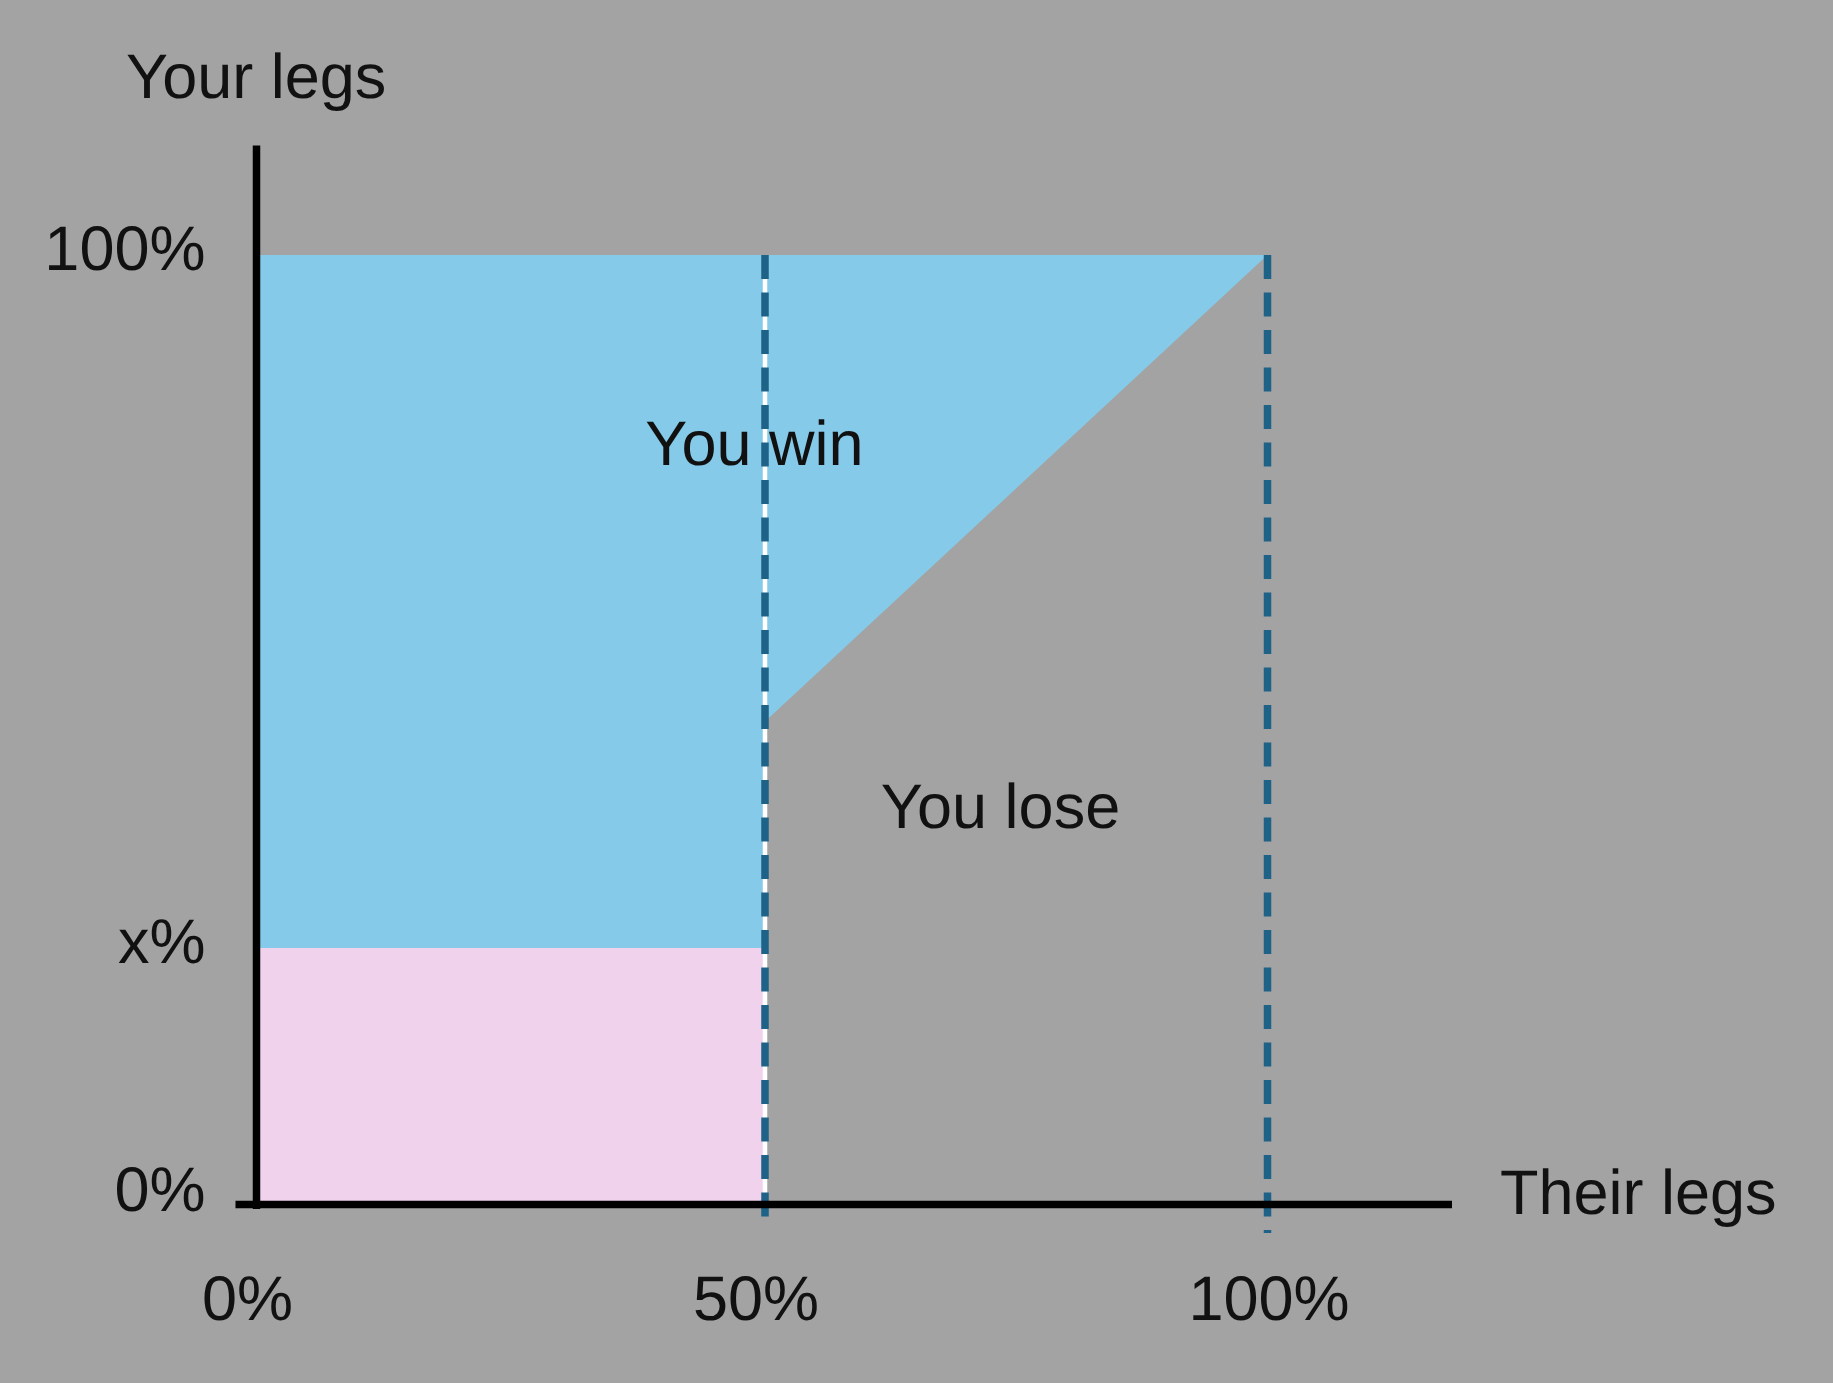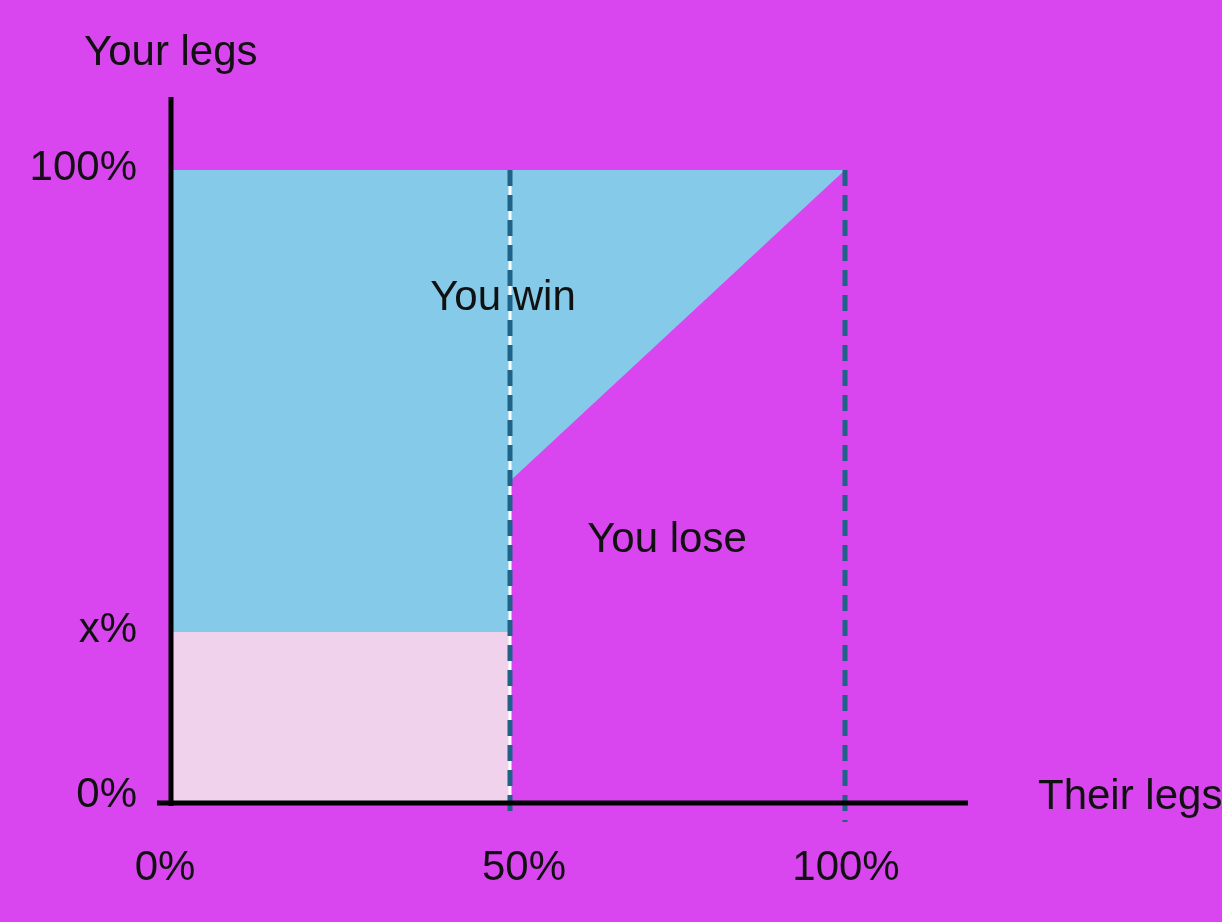--- a/index.html
+++ b/index.html
@@ -1,20 +1,20 @@
 <!DOCTYPE html>
 <html style="--text-color: #111111;"><head>
 <meta charset="utf-8">
 <style>
   html, body { margin: 0; padding: 0; background: #ffffff; }
   .stage {
     position: relative;
     width: 1222px;
     height: 922px;
-    background: #d946ef;
+    background: #a3a3a3;
     font-family: "Liberation Sans", sans-serif;
     color: var(--text-color, #111111);
     overflow: hidden;
   }
   .stage svg { position: absolute; left: 0; top: 0; }
   .lbl {
     position: absolute;
     font-size: 42px;
     line-height: 1;
     white-space: nowrap;
@@ -42,31 +42,31 @@
 
     <line x1="845" y1="170" x2="845" y2="822" stroke-width="5" stroke-dasharray="16 9" stroke="#1F6287"></line>
 
     <line x1="171" y1="97" x2="171" y2="806" stroke-width="5" stroke="#000000"></line>
 
     <line x1="157" y1="803" x2="968" y2="803" stroke-width="5" stroke="#000000"></line>
   </svg>
 
   <div class="lbl" style="left:84px; top:30px;">Your legs</div>
 
-  <div class="lbl" style="left:1000px; top:774px;margin-left:38px;">Their legs</div>
+  <div class="lbl" style="left:1000px; top:774px;">Their legs</div>
 
   <div class="lbl right" style="left:25px; top:145px; width:112px;">100%</div>
 
   <div class="lbl right" style="left:25px; top:607px; width:112px;">x%</div>
 
   <div class="lbl right" style="left:25px; top:772px; width:112px;">0%</div>
 
   <div class="lbl center" style="left:105px; top:845px; width:120px;">0%</div>
 
-  <div class="lbl center" style="left:464px; top:845px; width:120px;">50%</div>
+  <div class="lbl center" style="left:444px; top:845px; width:120px;">50%</div>
 
   <div class="lbl center" style="left:786px; top:845px; width:120px;">100%</div>
 
   <div class="lbl center" style="left:383px; top:275px; width:240px;">You win</div>
 
   <div class="lbl center" style="left:547px; top:517px; width:240px;">You lose</div>
 
 
 </div>
 

